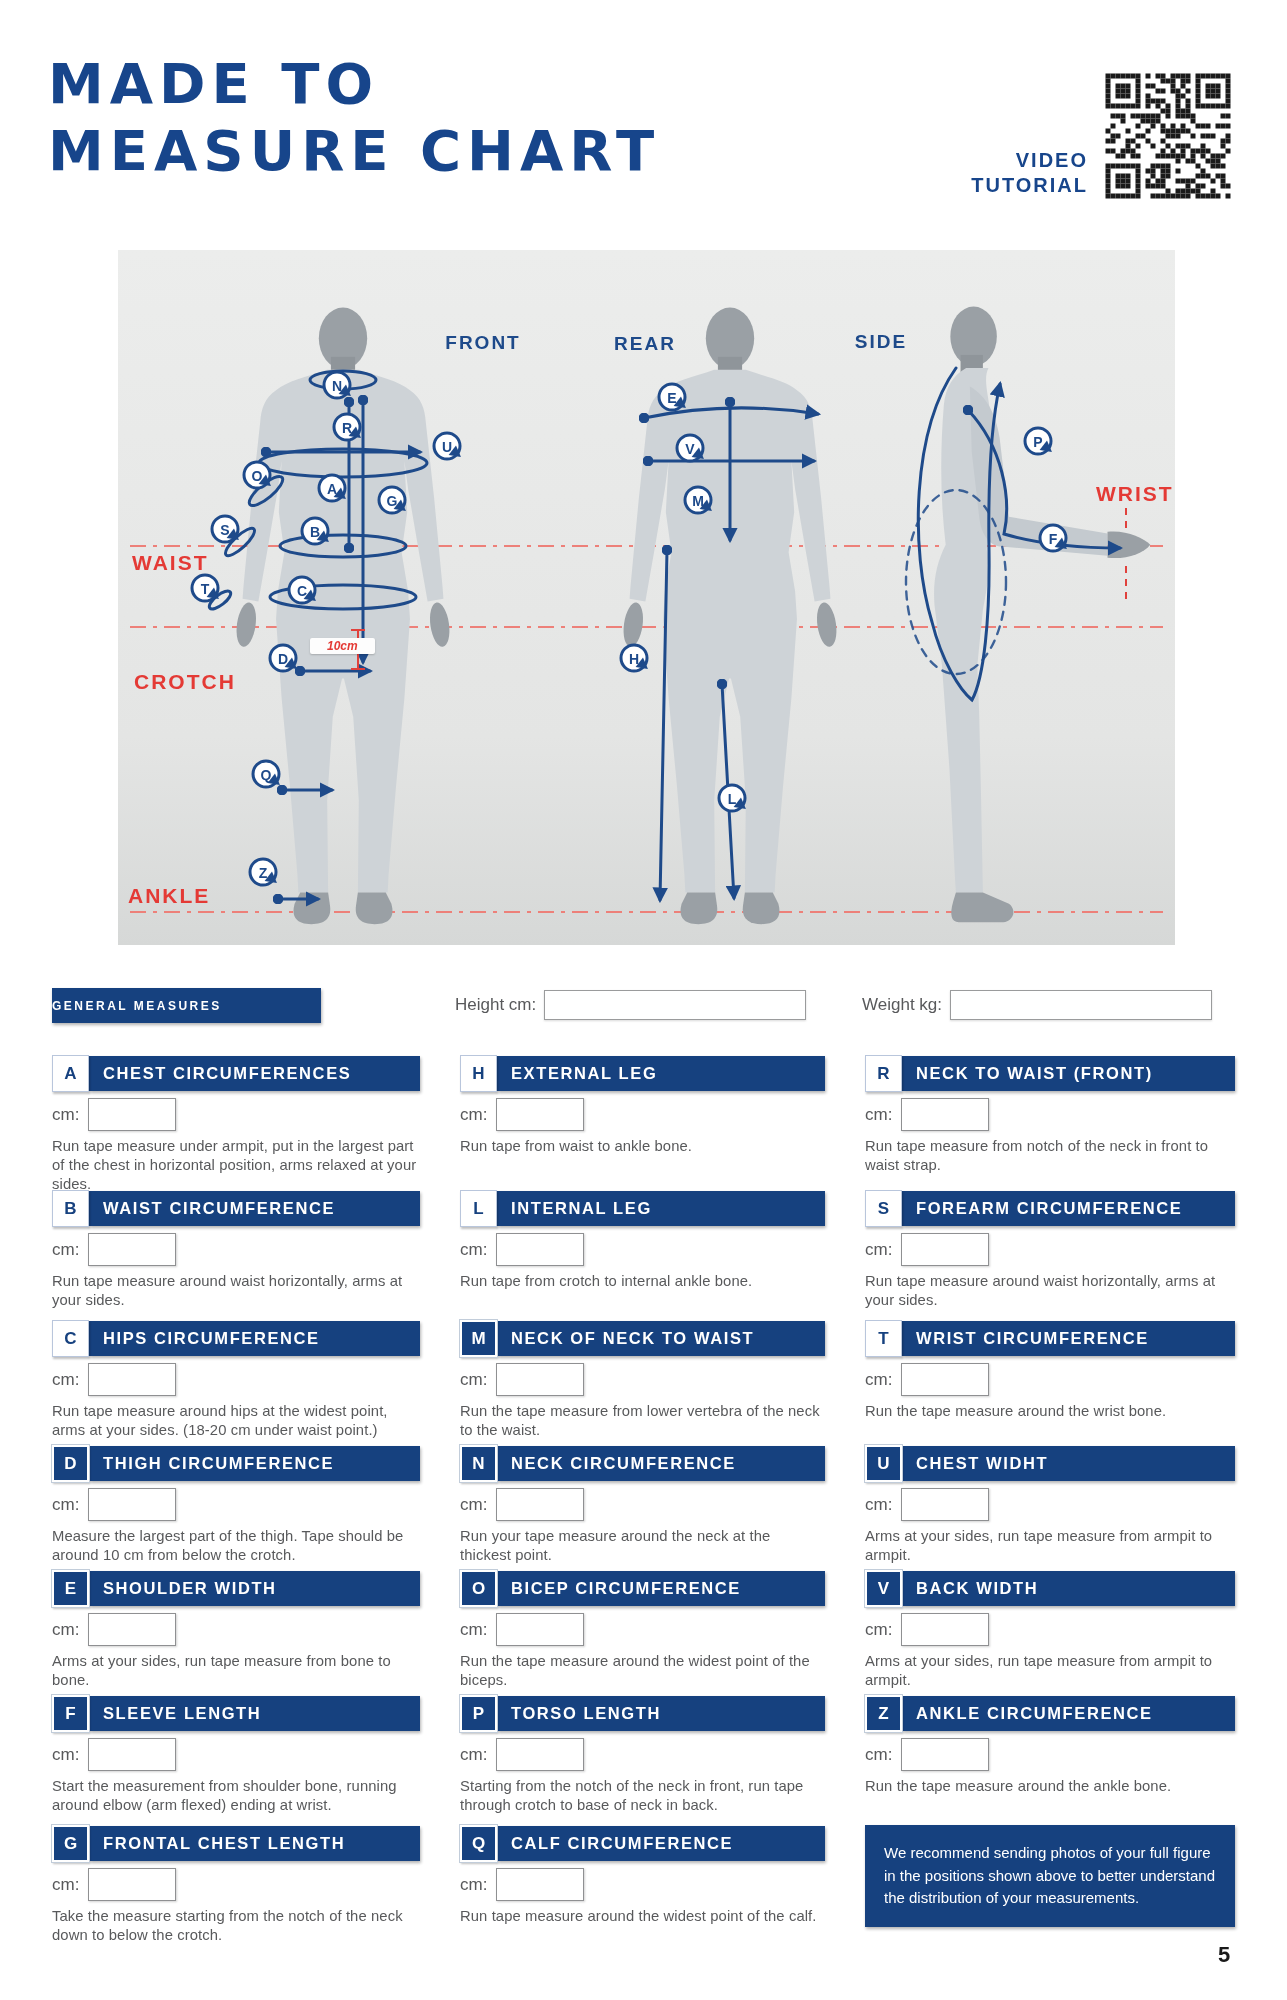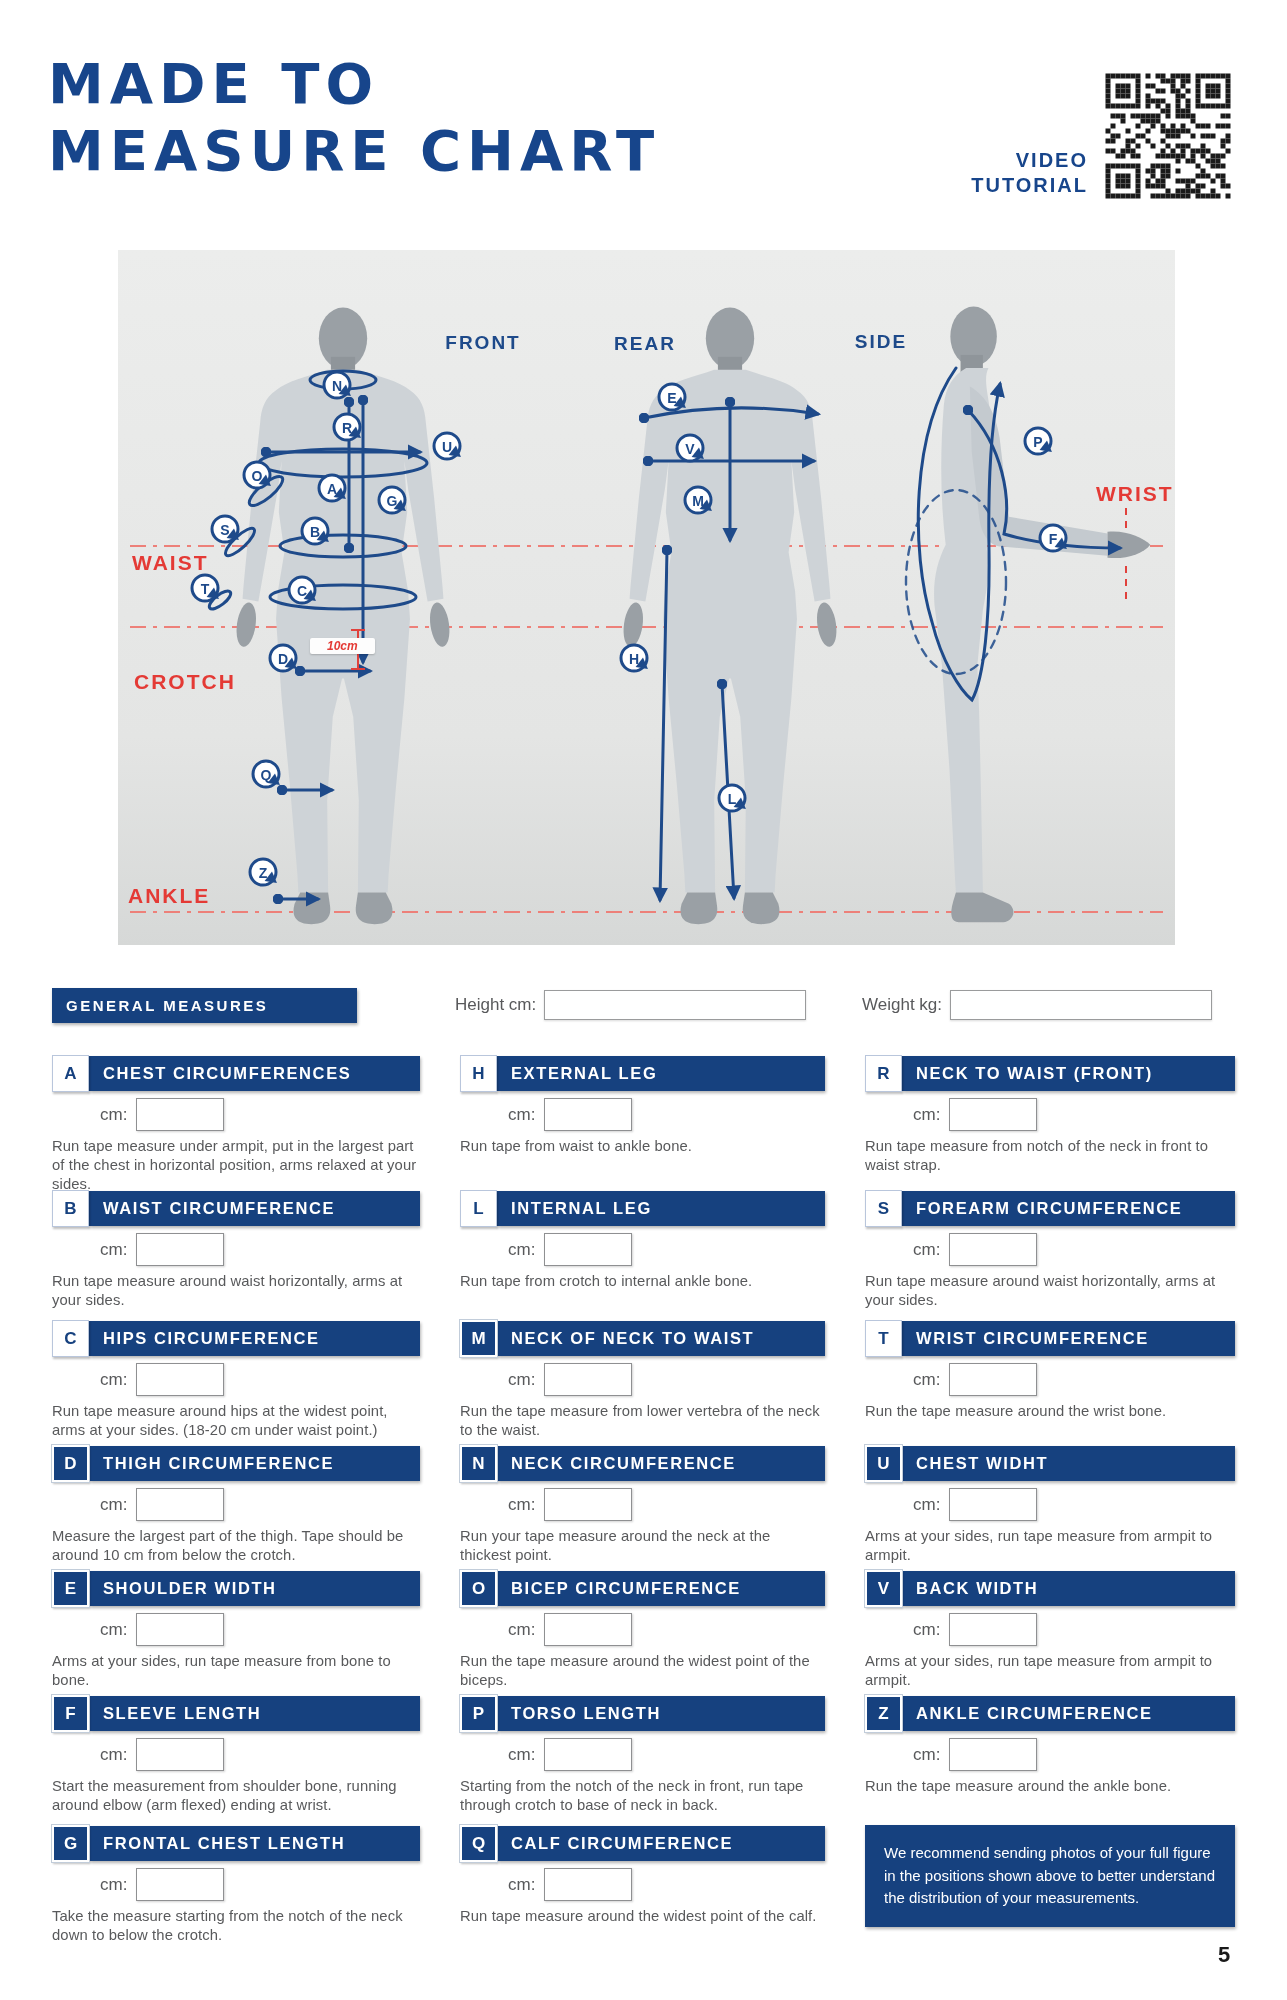--- a/index.html
+++ b/index.html
@@ -44,23 +44,23 @@
     background:#fff; border:3px solid #1e4a8a; border-radius:50%;
     color:#1e4a8a; font-weight:bold; font-size:14px;
     display:flex; align-items:center; justify-content:center; z-index:3;
   }
   .marker::after {
     content:''; position:absolute; right:-9px; bottom:-4px; width:0; height:0;
     border:6px solid transparent; border-left:11px solid #1e4a8a; transform:rotate(38deg);
   }
   
   .gm-bar {
-    position:absolute; left:52px; top:988px; width:305px; height:35px;
-    background:#16417f; color:#fff; display:flex; align-items:center; padding-left:14px;
-    font-weight:bold; font-size:15px; letter-spacing:2.5px;
+    position:absolute; left:52px; top:988px; width:269px; height:35px;
+    background:#16417f; color:#fff; display:flex; align-items:center; 
+    font-weight:bold; font-size:12px; letter-spacing:2.5px;
     box-shadow:1px 2px 3px rgba(0,0,0,.3);
   }
   .gm-field { position:absolute; top:990px; display:flex; align-items:center; gap:8px; }
   .gm-field label { color:#58595b; font-size:17px; }
   .gm-field input {
     height:30px; border:1px solid #9a9b9c; background:#fff; font-size:16px; padding:0 6px;
     box-shadow:0 1px 2px rgba(0,0,0,.15);
   }
   #height-field { left:455px; } #height-field input { width:262px; }
   #weight-field { left:862px; } #weight-field input { width:262px; }
@@ -78,21 +78,21 @@
   .badge.light { background:#fff; color:#16417f; border:1px solid #b9c6dc; }
   .badge.dark  { background:#16417f; color:#fff; border:2px solid #fff;
                  box-shadow:0 0 0 1px #c2cdda, 1px 2px 2px rgba(0,0,0,.25); }
   .bar {
     flex:1; height:35px; margin-top:1px; background:#16417f; color:#fff;
     display:flex; align-items:center; padding-left:14px;
     font-weight:bold; font-size:16.5px; letter-spacing:1.6px; white-space:nowrap;
     box-shadow:1px 2px 3px rgba(0,0,0,.3);
   }
   .cm-row { display:flex; align-items:center; gap:9px; margin-top:6px; }
-  .cm-row label { color:#58595b; font-size:17px;margin-left:48px; }
+  .cm-row label { color:#58595b; font-size:17px; }
   .cm-row input {
     width:88px; height:33px; border:1.5px solid #8f9092; background:#fff;
     font-size:16px; padding:0 6px; box-shadow:1px 1px 2px rgba(0,0,0,.18);
   }
   .desc { margin-top:6px; color:#58595b; font-size:14.8px; line-height:1.28; letter-spacing:.1px; }
   .note-box {
     background:#16417f; color:#fff; font-size:15px; line-height:1.5;
     padding:17px 19px; width:100%; box-shadow:1px 2px 3px rgba(0,0,0,.3);
   }
   .page-num { position:absolute; left:1218px; top:1942px; font-weight:bold; font-size:22px; color:#1a1a1a; }

